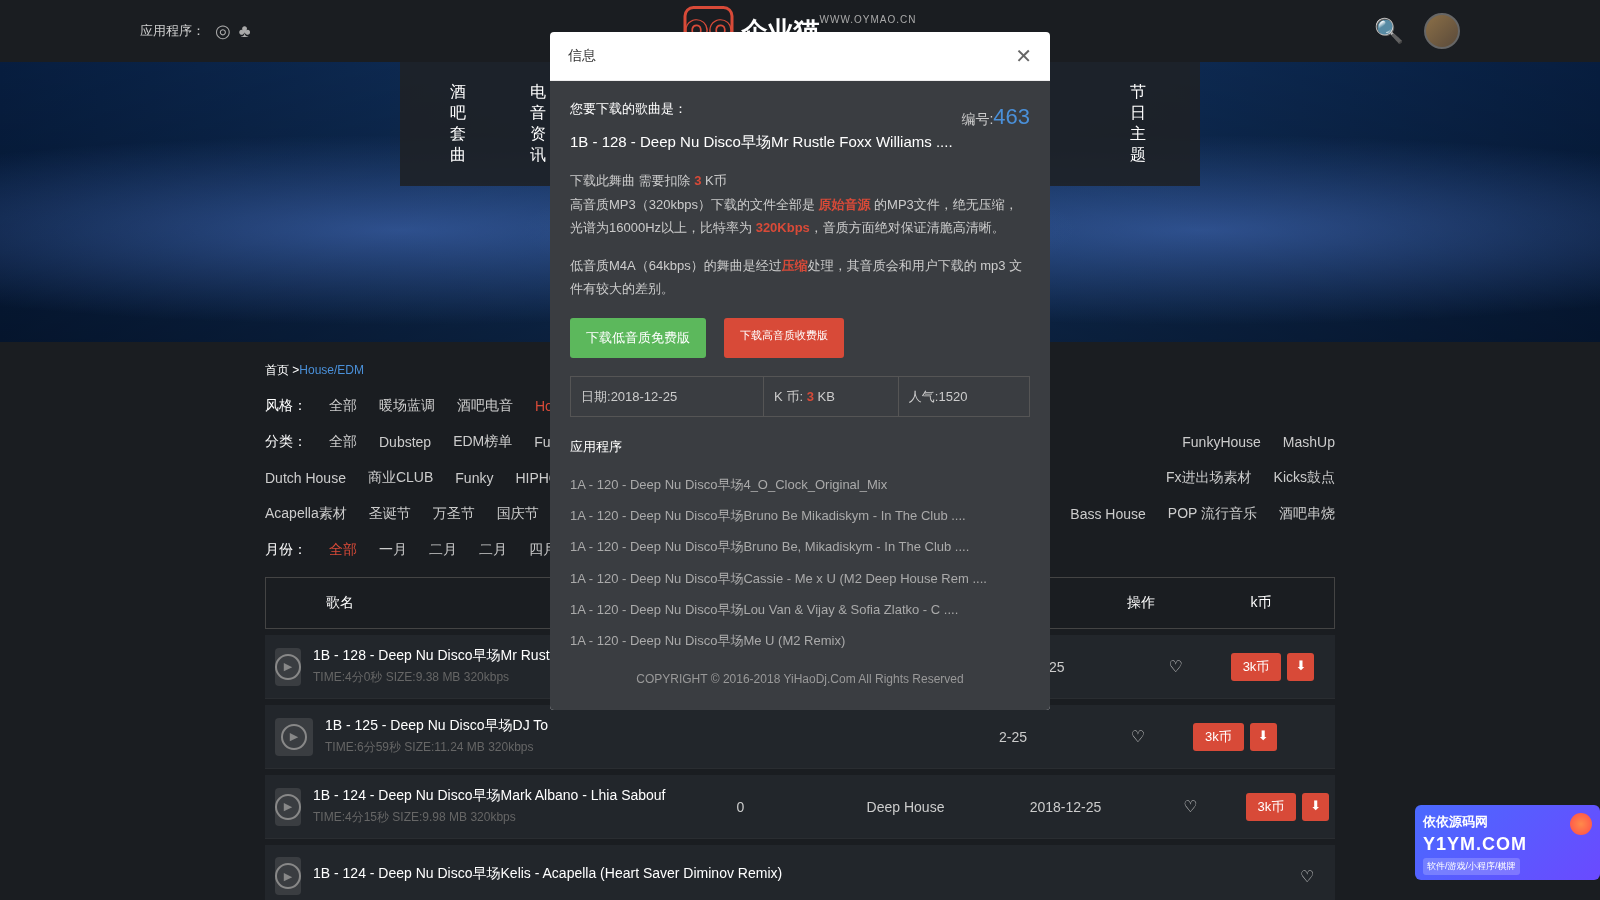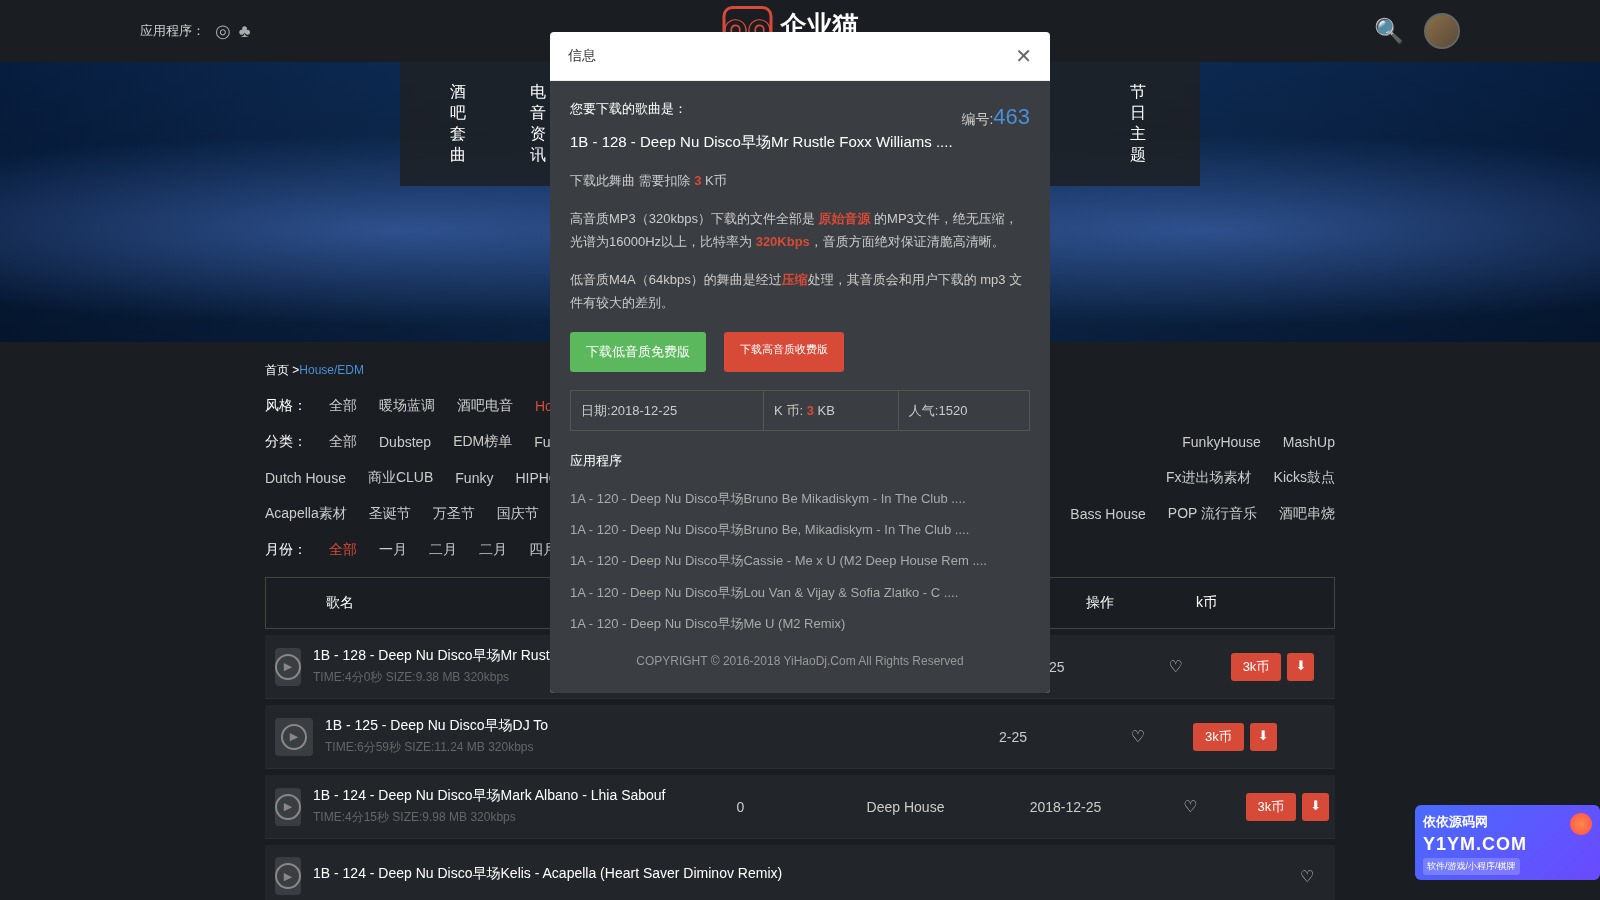--- a/index.html
+++ b/index.html
@@ -3,39 +3,39 @@
 <meta charset="utf-8">
 <style>
 *{margin:0;padding:0;box-sizing:border-box;font-family:"Microsoft YaHei",Arial,sans-serif}
 body{background:#1a1d21;color:#ccc;font-size:14px;overflow-x:hidden}
 .topbar{height:62px;background:#1a1d21;display:flex;align-items:center;padding:0 140px;position:relative}
 .app-label{font-size:13px;margin-right:10px}
 .app-icons{display:flex;gap:8px;align-items:center}
 .app-icons span{font-size:18px;color:#aaa}
 .logo{position:absolute;left:50%;transform:translateX(-50%);display:flex;align-items:center;gap:8px}
 .logo-icon{width:50px;height:50px;border:3px solid #d84a38;border-radius:10px;display:flex;align-items:center;justify-content:center;color:#d84a38;font-size:24px}
-.logo-text{display:flex;flex-direction:column}
+.logo-text{display:flex;flex-direction:row}
 .logo-text .big{font-size:26px;font-weight:bold;color:#fff}
 .logo-text .small{font-size:10px;color:#aaa;letter-spacing:1px}
 .topbar-right{margin-left:auto;display:flex;align-items:center;gap:20px}
 .search-icon{font-size:24px;color:#fff}
 .avatar{width:36px;height:36px;border-radius:50%;background:linear-gradient(135deg,#8b6f47,#5a4a3a);border:2px solid #666}
 .hero{height:280px;background:linear-gradient(180deg,rgba(0,0,0,0.3),rgba(0,0,0,0.5)),linear-gradient(90deg,#0a2a5a,#1a4a8a,#0a2a5a);position:relative;overflow:hidden}
 .hero::before{content:"";position:absolute;inset:0;background:radial-gradient(ellipse at 25% 60%,rgba(100,150,255,0.4),transparent 40%),radial-gradient(ellipse at 75% 60%,rgba(100,150,255,0.4),transparent 40%)}
 .nav{position:absolute;top:0;left:50%;transform:translateX(-50%);display:flex;background:rgba(30,33,38,0.9);padding:0 20px}
 .nav-item{padding:20px 30px;color:#fff;font-size:16px;cursor:pointer}
 .content{max-width:1070px;margin:0 auto;padding:20px 0}
 .breadcrumb{font-size:12px;margin-bottom:18px;color:#fff}
 .breadcrumb .active{color:#4a90d9}
 .filter-row{display:flex;align-items:center;flex-wrap:wrap;gap:18px 22px;margin-bottom:18px;font-size:14px}
 .filter-label{color:#fff}
 .filter-item{color:#ccc;cursor:pointer}
 .filter-item.active{color:#d84a38}
 .table-header{display:flex;border:1px solid #444;padding:16px 0;margin-top:10px}
-.th{text-align:left;color:#fff}
+.th{text-align:center;color:#fff}
 .col-name{flex:0 0 350px;padding-left:60px;text-align:left}
 .col-plays{flex:0 0 150px}
 .col-style{flex:0 0 180px}
 .col-date{flex:0 0 140px}
 .col-ops{flex:0 0 110px}
 .col-kb{flex:0 0 130px}
 .track-row{display:flex;align-items:center;padding:12px 0;border-bottom:1px solid #2a2d31;background:#22262b;margin-top:6px}
 .track-thumb{width:38px;height:38px;background:#3a3d41;border-radius:4px;margin-left:10px;display:flex;align-items:center;justify-content:center}
 .play-circle{width:26px;height:26px;border:2px solid #888;border-radius:50%;display:flex;align-items:center;justify-content:center;color:#888;font-size:11px}
 .track-info{flex:0 0 300px;padding-left:12px}
@@ -243,37 +243,38 @@
       <span class="modal-title">信息</span>
       <span class="modal-close">✕</span>
     </div>
     <div class="modal-body">
       <div class="row1">
         <span>您要下载的歌曲是：</span>
         <span class="modal-id"><span>编号:</span><b>463</b></span>
       </div>
       <div class="modal-song">1B - 128 - Deep Nu Disco早场Mr Rustle Foxx Williams ....</div>
       <div><span>下载此舞曲  需要扣除 </span><span class="red">3</span><span> K币</span></div>
-      <p style="margin-top:14px"><span>高音质MP3（320kbps）下载的文件全部是 </span><span class="red">原始音源</span><span> 的MP3文件，绝无压缩，光谱为16000Hz以上，比特率为 </span><span class="red">320Kbps</span><span>，音质方面绝对保证清脆高清晰。</span></p>
+      <p style=""><span>高音质MP3（320kbps）下载的文件全部是 </span><span class="red">原始音源</span><span> 的MP3文件，绝无压缩，光谱为16000Hz以上，比特率为 </span><span class="red">320Kbps</span><span>，音质方面绝对保证清脆高清晰。</span></p>
       <p style="margin-top:14px"><span>低音质M4A（64kbps）的舞曲是经过</span><span class="red">压缩</span><span>处理，其音质会和用户下载的 mp3 文件有较大的差别。</span></p>
       <div class="modal-buttons">
         <div class="btn-green">下载低音质免费版</div>
         <div class="btn-red">下载高音质收费版</div>
       </div>
       <table class="info-table">
         <tbody>
         <tr>
           <td><span>日期:</span><span>2018-12-25</span></td>
           <td><span>K 币: </span><span class="red">3</span><span> KB</span></td>
           <td><span>人气:</span><span>1520</span></td>
         </tr>
       </tbody>
         </table>
       <div class="rec-title">应用程序</div>
       <div id="recs">
+          <div class="rec-item">1A - 120 - Deep Nu Disco早场4_O_Clock_Original_Mix</div>
           <div class="rec-item">1A - 120 - Deep Nu Disco早场Bruno Be Mikadiskym - In The Club ....</div>
           <div class="rec-item">1A - 120 - Deep Nu Disco早场Bruno Be, Mikadiskym - In The Club ....</div>
           <div class="rec-item">1A - 120 - Deep Nu Disco早场Cassie - Me x U (M2 Deep House Rem ....</div>
           <div class="rec-item">1A - 120 - Deep Nu Disco早场Lou Van &amp; Vijay &amp; Sofia Zlatko - C ....</div>
           <div class="rec-item">1A - 120 - Deep Nu Disco早场Me U (M2 Remix)</div>
         </div>
       <div class="modal-footer">COPYRIGHT © 2016-2018 YiHaoDj.Com All Rights Reserved</div>
     </div>
   </div>
 </div>

